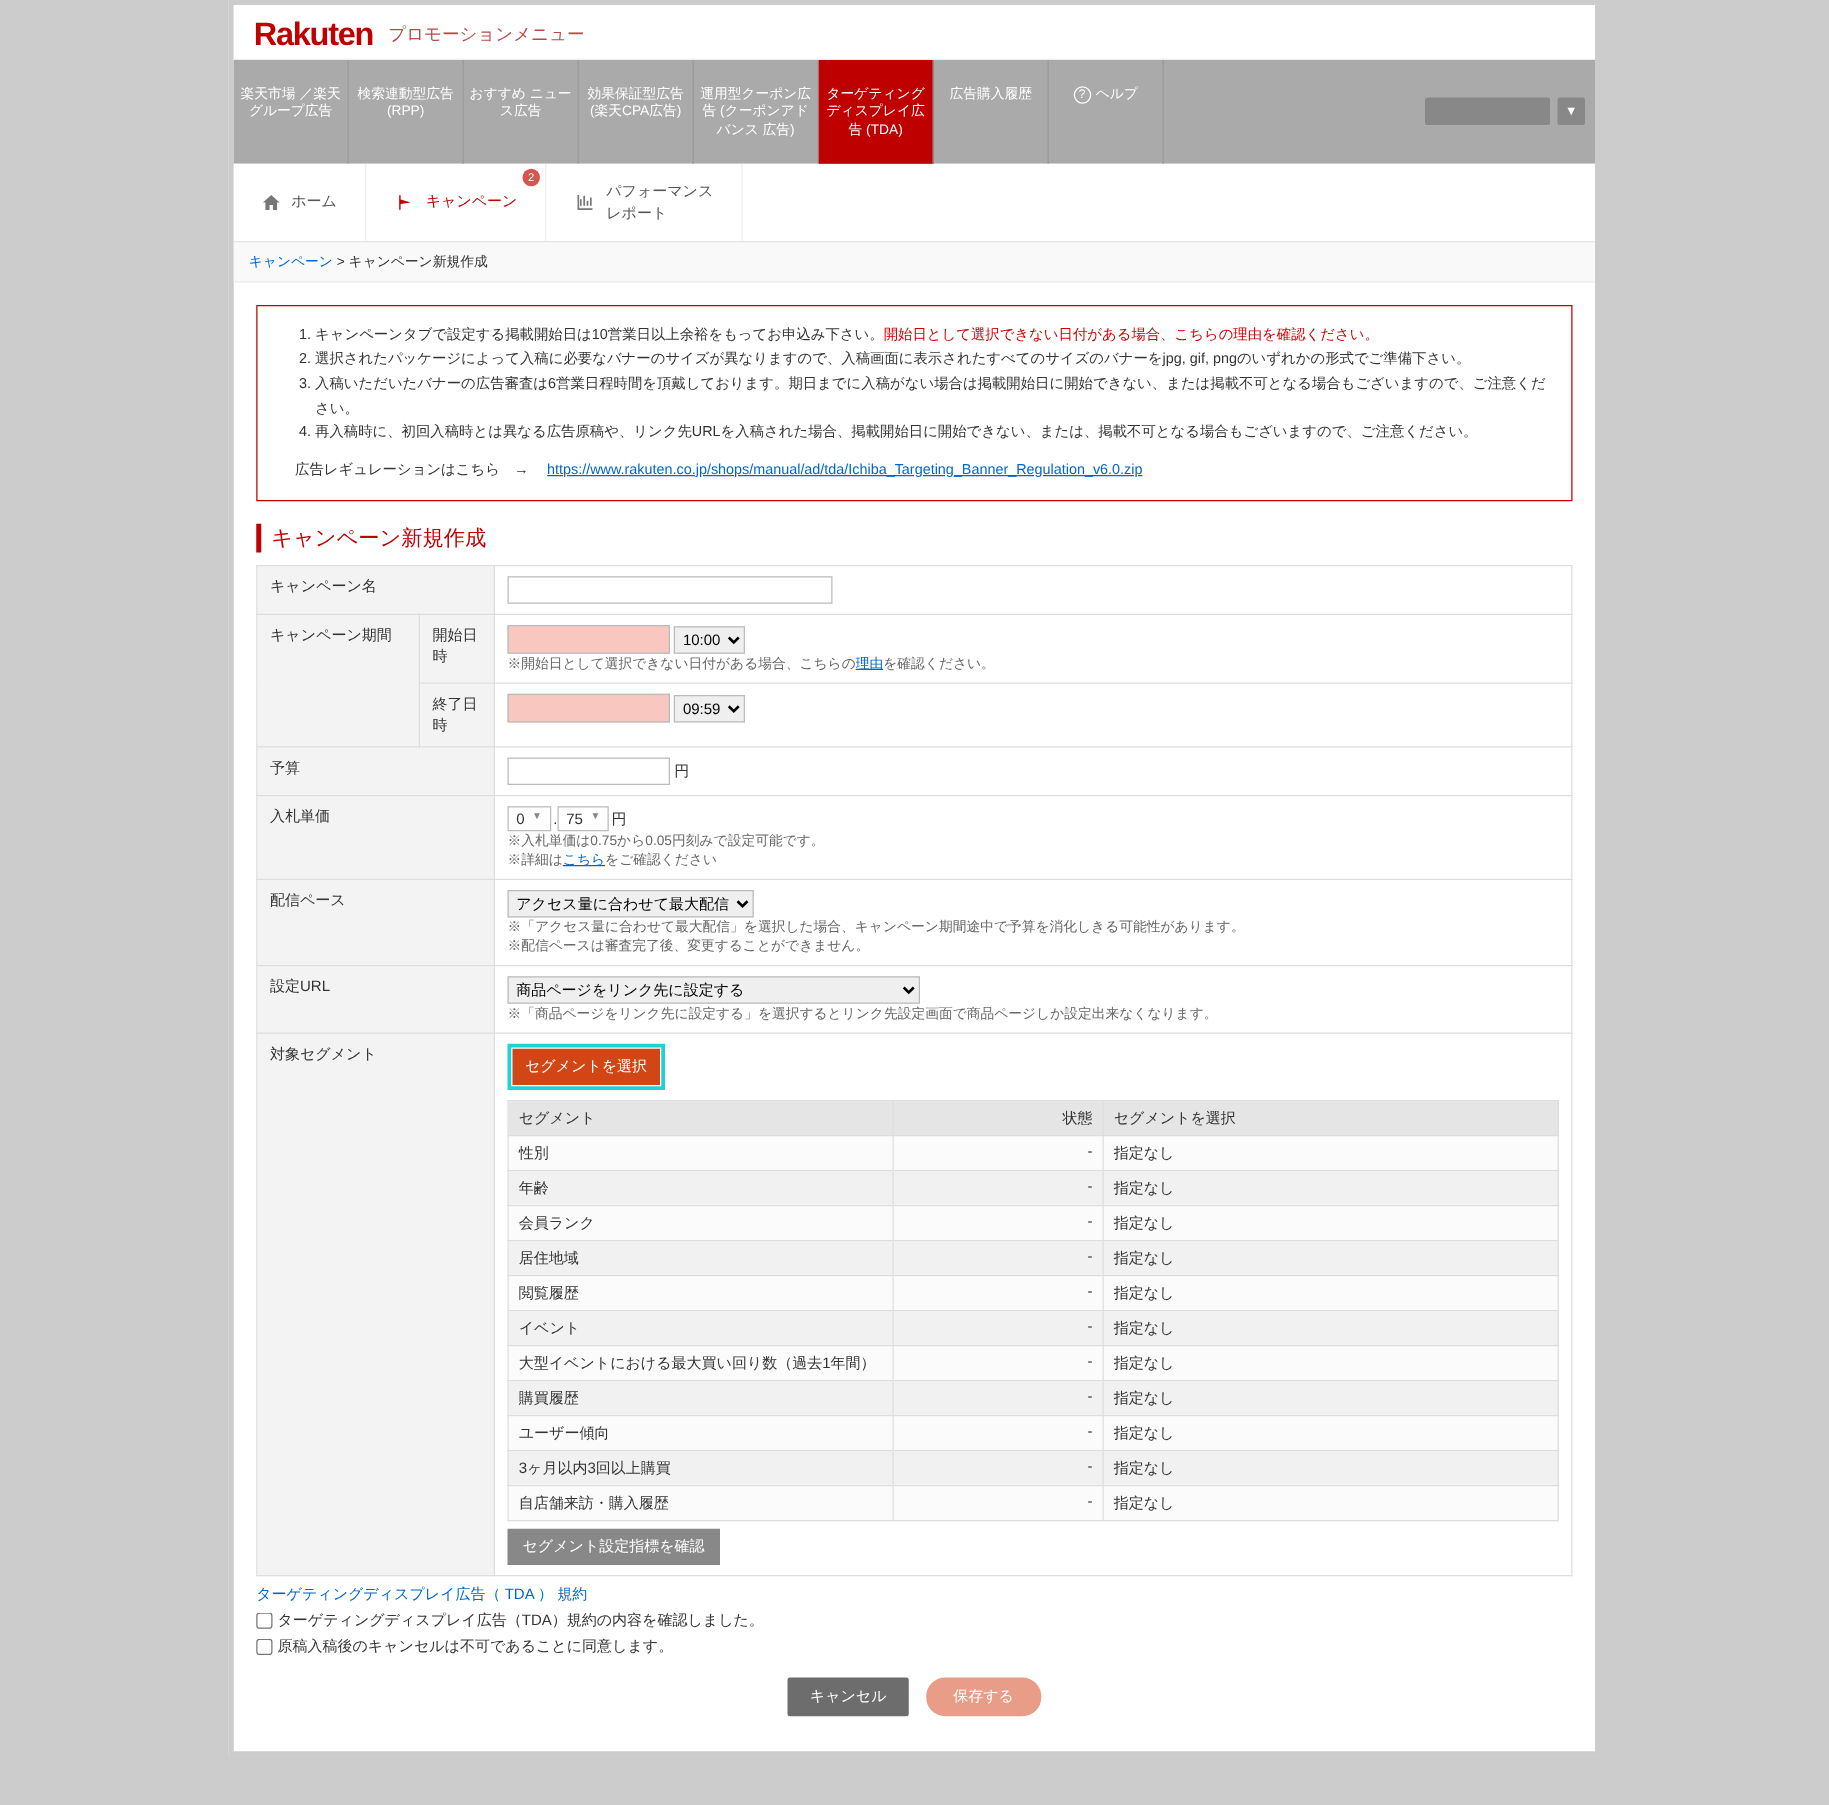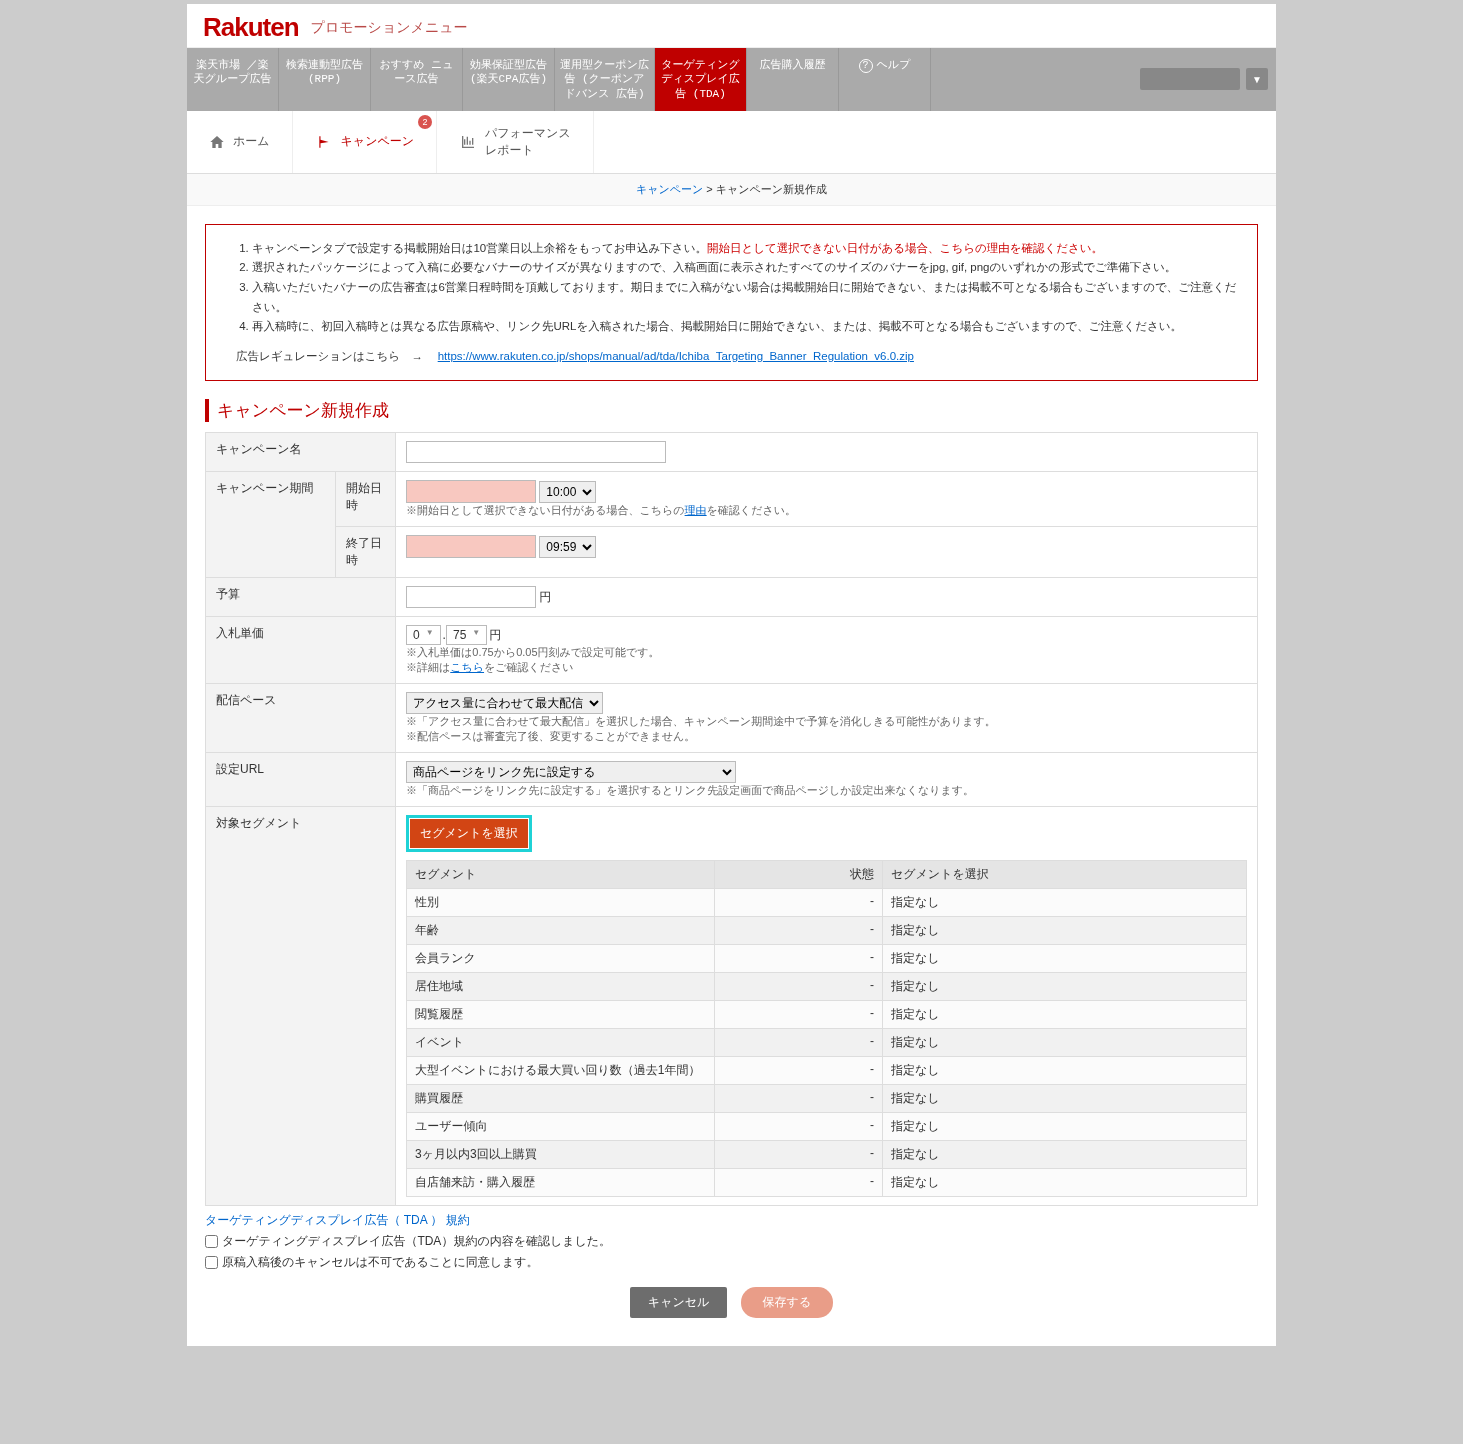--- a/index.html
+++ b/index.html
@@ -2,35 +2,35 @@
 <html><head>
 <meta charset="utf-8">
 <style>
   * { box-sizing: border-box; margin: 0; padding: 0; }
   body { font-family: "Hiragino Kaku Gothic ProN", "Meiryo", sans-serif; font-size: 12px; color: #333; background: #ccc; }
   .frame { background: #fff; border: 4px solid #ccc; width: 1097px; margin: 0 auto; }
   .top-header { background: #fff; padding: 8px 16px 4px; border-bottom: 1px solid #eee; display:flex; align-items:center;}
   .logo { color: #bf0000; font-size: 26px; font-weight: bold; letter-spacing:-1px; margin-right:12px;}
   .logo-sub { color:#b94a48; font-size:14px;}
   .gnav { display:flex; background:#aaa; }
-  .gnav-item { flex:0 0 auto; width:92px; text-align:center; padding:10px 4px; color:#fff; font-size:11px; line-height:1.3; border-right:1px solid #999; cursor:pointer;font-family:Liberation Mono, monospace;}
+  .gnav-item { flex:0 0 auto; width:92px; text-align:center; padding:20px 4px; color:#fff; font-size:11px; line-height:1.3; border-right:1px solid #999; cursor:pointer;}
   .gnav-item.wide { width:100px;}
   .gnav-item.active { background:#bf0000; }
   .gnav-spacer{flex:1;}
   .gnav-right { display:flex; align-items:center; padding:0 8px; gap:6px;}
   .user-box{ background:#888; width:100px; height:22px; border-radius:2px;}
   .user-chev{ background:#888; width:22px; height:22px; border-radius:2px; color:#fff; display:flex; align-items:center; justify-content:center; font-size:10px;}
   .subnav { display:flex; border-bottom:1px solid #ddd; background:#fff;}
   .subnav-item { padding:14px 22px; display:flex; align-items:center; gap:8px; border-right:1px solid #eee; cursor:pointer; color:#555; position:relative;}
   .subnav-item.sel-active .lbl{color:#bf0000;}
   .subnav-badge { position:absolute; top:4px; right:4px; background:#d9534f; color:#fff; width:14px; height:14px; border-radius:50%; font-size:9px; display:flex; align-items:center; justify-content:center;}
   .ico-home{width:16px;height:16px;}
   .ico-flag{width:18px;height:14px;}
   .ico-chart{width:18px;height:16px;}
-  .breadcrumb { padding:8px 12px; font-size:11px; background:#f9f9f9; border-bottom:1px solid #eee;text-align:center;}
+  .breadcrumb { padding:8px 12px; font-size:11px; background:#f9f9f9; border-bottom:1px solid #eee;}
   .breadcrumb a { color:#0066cc; text-decoration:none;}
   .content { padding:18px 18px 12px;}
   .notice-box { border:1px solid #bf0000; padding:14px 18px 14px 30px; margin-bottom:18px; font-size:11.5px; line-height:1.7;}
   .notice-box ol { list-style:decimal; margin-left:6px; padding-left:10px;}
   .notice-box .red{ color:#c00;}
   .notice-box .reg-row{ margin-top:10px;}
   .notice-box a{ color:#0066cc;}
   h2.sec-title { color:#bf0000; font-size:17px; font-weight:normal; border-left:4px solid #bf0000; padding-left:8px; margin-bottom:10px;}
   table.form-tbl { width:100%; border-collapse:collapse; border:1px solid #ddd;}
   .form-tbl td, .form-tbl th { border:1px solid #ddd; padding:8px 10px; font-size:12px; vertical-align:top; text-align:left;}
@@ -274,20 +274,23 @@
                   <td>指定なし</td>
                   </tr>
                   <tr>
                     <td class="col-name">自店舗来訪・購入履歴</td>
                   <td class="col-stat">-</td>
                   <td>指定なし</td>
                   </tr>
                 </tbody>
           </table>
 
+          <div style="margin-top:6px">
+            <button class="btn-gray">セグメント設定指標を確認</button>
+          </div>
         </td>
       </tr>
     </tbody>
       </table>
 
     <div class="footer-links">
       <a href="#">ターゲティングディスプレイ広告（ TDA ） 規約</a>
     </div>
     <label class="chk-row">
       <input type="checkbox" style="">

